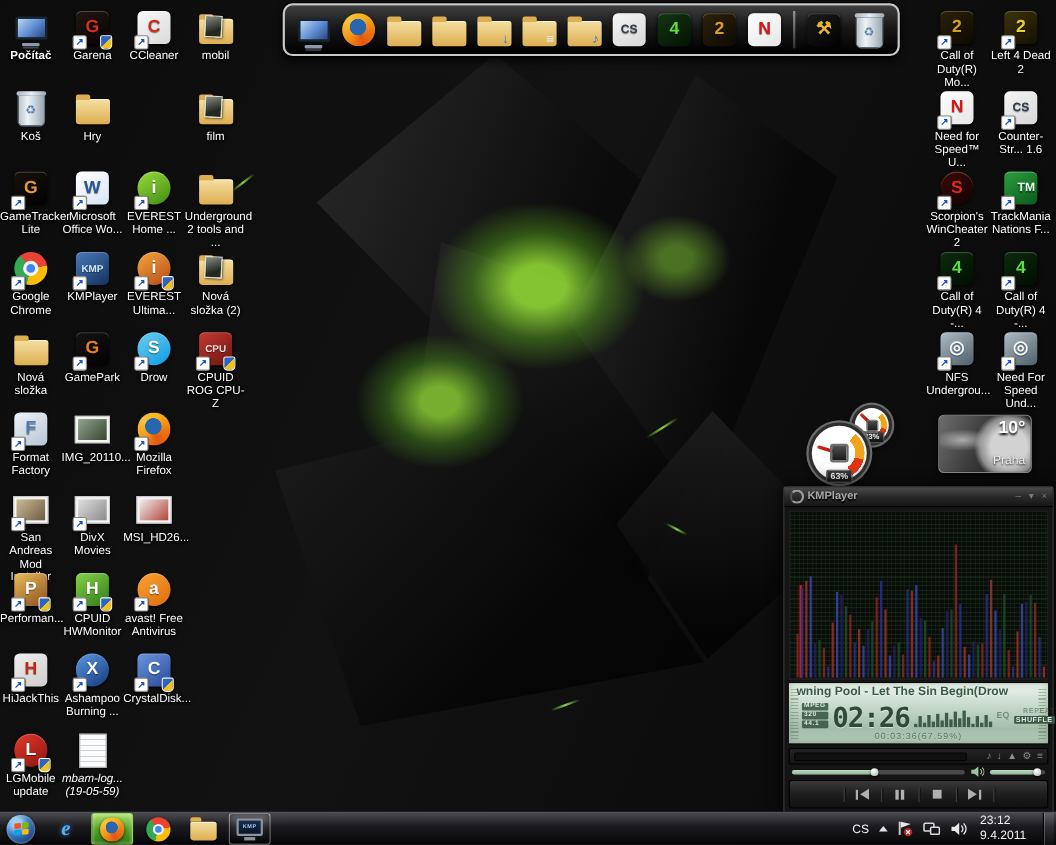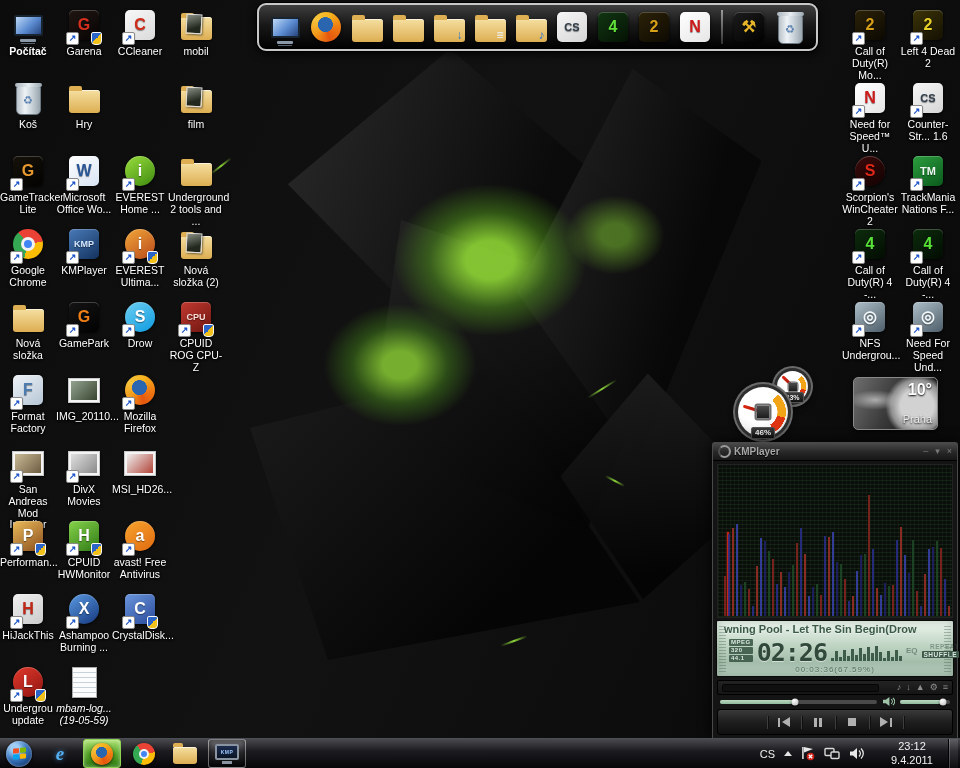--- a/index.html
+++ b/index.html
@@ -130,21 +130,21 @@
   .pin-folder .folder{width:24px;height:17px;margin-top:4px}
   .pin-folder .folder:before{width:10px;height:4px;top:-4px}
   .pin-kmp{background:linear-gradient(rgba(255,255,255,.24),rgba(255,255,255,.06) 50%,rgba(0,0,0,.28));border:1px solid rgba(255,255,255,.38);box-shadow:inset 0 0 5px rgba(0,0,0,.55)}
   .kmpscreen{width:20px;height:12px;background:linear-gradient(#1c2c4e,#0a1426);border:2px solid #8a94a0;border-radius:2px;position:relative;display:flex;align-items:center;justify-content:center;margin-bottom:4px}
   .kmpscreen span{font-size:5px;color:#9ac8ff;font-weight:bold;letter-spacing:.5px}
   .kmpscreen:after{content:"";position:absolute;bottom:-6px;left:50%;transform:translateX(-50%);width:10px;height:3px;background:#8a94a0}
   .tray{margin-left:auto;display:flex;align-items:center;gap:9px;height:100%;padding-right:2px}
   .lang{font-size:11px;color:#f0f0f0;cursor:pointer}
   .uparr{width:0;height:0;border-left:4px solid transparent;border-right:4px solid transparent;border-bottom:5px solid #e4e4e4;cursor:pointer}
   .trayicon{display:flex;align-items:center;cursor:pointer}
-  .clock{text-align:center;color:#f2f2f2;font-size:11px;line-height:1.25;margin-left:18px;cursor:pointer;white-space:nowrap}
+  .clock{text-align:left;color:#f2f2f2;font-size:11px;line-height:1.25;margin-left:3px;cursor:pointer;white-space:nowrap}
   .showdesk{width:9px;height:30px;border-left:1px solid #000;box-shadow:inset 1px 0 0 rgba(255,255,255,.22);background:linear-gradient(rgba(255,255,255,.13),rgba(255,255,255,.03));cursor:pointer;flex:none;margin-left:6px}
 </style>
 </head>
 <body>
 
 <div id="wallpaper">
   <div class="shard sh1"></div>
   <div class="shard sh2"></div>
   <div class="shard sh3"></div>
   <div class="shard sh4"></div>
@@ -416,21 +416,21 @@
       <div class="dlabel">CrystalDisk...</div>
     </div>
     <div class="di" style="grid-area: 10 / 1;">
       <div class="ibox">
         <div class="app circ" style="background: linear-gradient(145deg, rgb(226, 58, 44), rgb(142, 20, 16));">
           <span class="glyph" style="color: rgb(255, 255, 255); font-size: 16px;">L</span>
         </div>
         <span class="sc">↗</span>
         <span class="shield"></span>
       </div>
-      <div class="dlabel">Undergrou update</div>
+      <div class="dlabel">LGMobile update</div>
     </div>
     <div class="di" style="grid-area: 10 / 2; font-style: italic;">
       <div class="ibox">
         <div class="doc"></div>
       </div>
       <div class="dlabel">mbam-log... (19-05-59)</div>
     </div>
   </div>
 <div id="right-grid" class="icon-grid">
     <div class="di" style="grid-area: 1 / 1;">
@@ -473,21 +473,21 @@
       <div class="ibox">
         <div class="app circ" style="background: linear-gradient(145deg, rgb(60, 10, 10), rgb(18, 2, 2));">
           <span class="glyph" style="color: rgb(224, 40, 24); font-size: 16px;">S</span>
         </div>
         <span class="sc">↗</span>
       </div>
       <div class="dlabel">Scorpion's WinCheater 2</div>
     </div>
     <div class="di" style="grid-area: 3 / 2;">
       <div class="ibox">
-        <div class="app" style="background: linear-gradient(145deg, rgb(44, 158, 62), rgb(10, 90, 28));">
+        <div class="app" style="background: linear-gradient(145deg, rgb(44, 158, 62), rgb(10, 90, 28)); justify-content: flex-end;">
           <span class="glyph" style="color: rgb(238, 250, 242); font-size: 11px;">TM</span>
         </div>
         <span class="sc">↗</span>
       </div>
       <div class="dlabel">TrackMania Nations F...</div>
     </div>
     <div class="di" style="grid-area: 4 / 1;">
       <div class="ibox">
         <div class="app" style="background: linear-gradient(145deg, rgb(12, 44, 12), rgb(2, 12, 2));">
           <span class="glyph" style="color: rgb(88, 226, 56); font-size: 16px;">4</span>
@@ -615,21 +615,21 @@
   <div class="gring"></div>
   <div class="needle"></div>
   <div class="chipc"></div>
   <div class="gvalue">33%</div>
 </div>
 <div class="gauge gauge-big">
   <div class="gface"></div>
   <div class="gring"></div>
   <div class="needle"></div>
   <div class="chipc"></div>
-  <div class="gvalue">46%</div>
+  <div class="gvalue">63%</div>
 </div>
 
 <div class="weather">
   <div class="wtemp">10°</div>
   <div class="wcity">Praha</div>
 </div>
 
 <div class="player">
   <div class="ptitle">
     <span class="plogo"></span>

